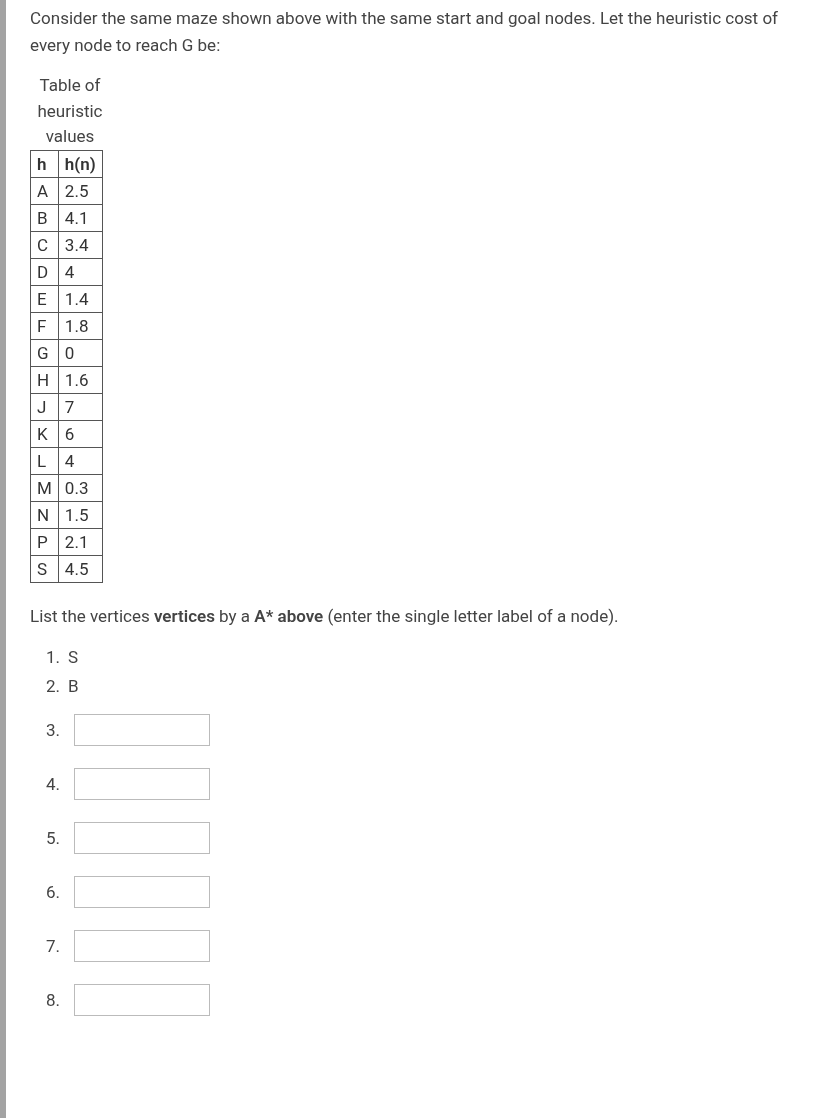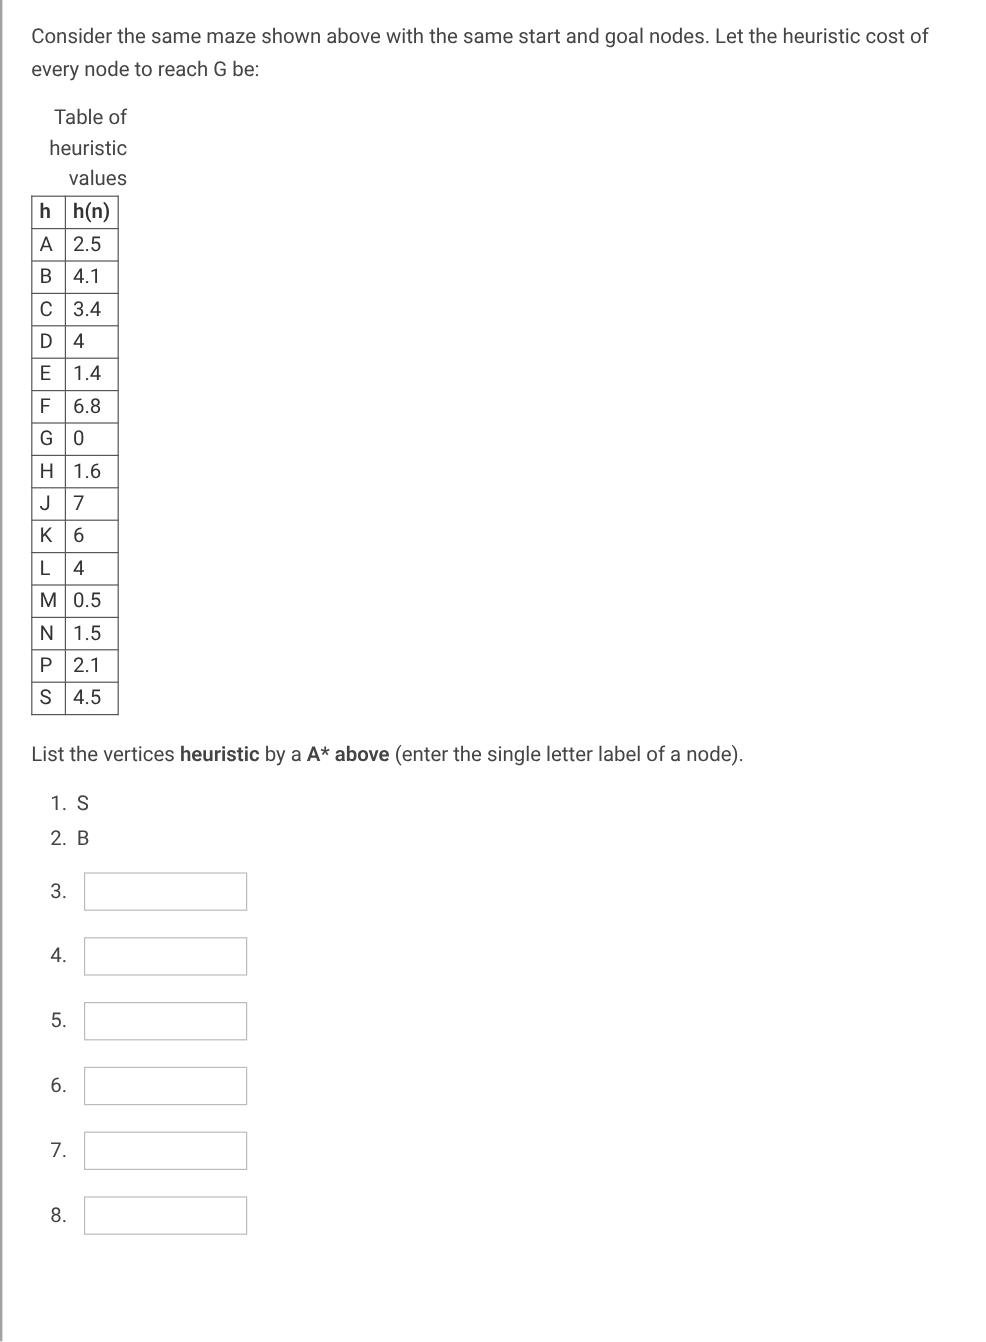--- a/index.html
+++ b/index.html
@@ -9,35 +9,35 @@
     }
     body {
       font-family: -apple-system, BlinkMacSystemFont, "Segoe UI", Roboto, "Helvetica Neue", Arial, sans-serif;
       font-size: 17px;
       color: #333;
       background: #fff;
       padding: 0;
       width: 822px;
     }
     .container {
-      border-left: 2px solid #a3a3a3;
-      padding: 18px 24px 30px 24px;
+      border-left: 6px solid #a3a3a3;
+      padding: 5px 24px 30px 24px;
       min-height: 1118px;
     }
     .intro {
       line-height: 1.6;
       margin-bottom: 14px;
       color: #444;
     }
     .table-caption {
       line-height: 1.5;
       margin-bottom: 0;
       color: #444;
       width: 80px;
-      text-align: right;
+      text-align: center;
     }
     .heuristic-table {
       border-collapse: collapse;
       margin-bottom: 20px;
     }
     .heuristic-table th,
     .heuristic-table td {
       border: 1px solid #555;
       padding: 3px 6px;
       text-align: left;
@@ -128,21 +128,21 @@
       <tr>
           <td>D</td>
           <td>4</td>
         </tr>
       <tr>
           <td>E</td>
           <td>1.4</td>
         </tr>
       <tr>
           <td>F</td>
-          <td>6.8</td>
+          <td>1.8</td>
         </tr>
       <tr>
           <td>G</td>
           <td>0</td>
         </tr>
       <tr>
           <td>H</td>
           <td>1.6</td>
         </tr>
       <tr>
@@ -152,39 +152,39 @@
       <tr>
           <td>K</td>
           <td>6</td>
         </tr>
       <tr>
           <td>L</td>
           <td>4</td>
         </tr>
       <tr>
           <td>M</td>
-          <td>0.5</td>
+          <td>0.3</td>
         </tr>
       <tr>
           <td>N</td>
           <td>1.5</td>
         </tr>
       <tr>
           <td>P</td>
           <td>2.1</td>
         </tr>
       <tr>
           <td>S</td>
           <td>4.5</td>
         </tr>
     </tbody>
   </table>
 
   <p class="instruction">
-    <span>List the vertices </span><span class="bold">heuristic</span><span> by a </span><span class="bold">A* above</span><span> (enter the single letter label of a node).</span>
+    <span>List the vertices </span><span class="bold">vertices</span><span> by a </span><span class="bold">A* above</span><span> (enter the single letter label of a node).</span>
   </p>
 
   <div class="answers">
     <div class="answer-row given">
       <span class="answer-num">1.</span>
       <span class="answer-given">S</span>
     </div>
     <div class="answer-row given" style="margin-bottom:14px;">
       <span class="answer-num">2.</span>
       <span class="answer-given">B</span>

